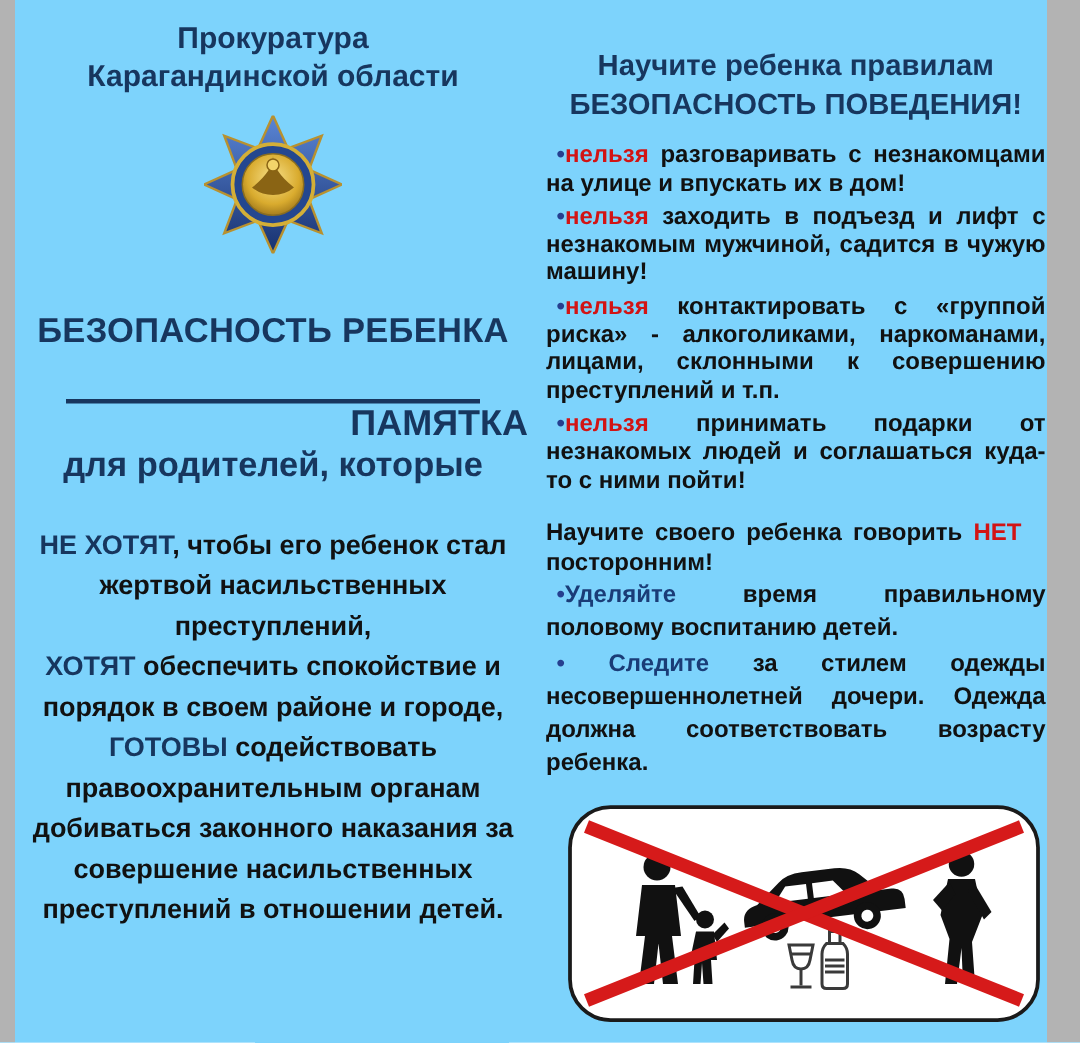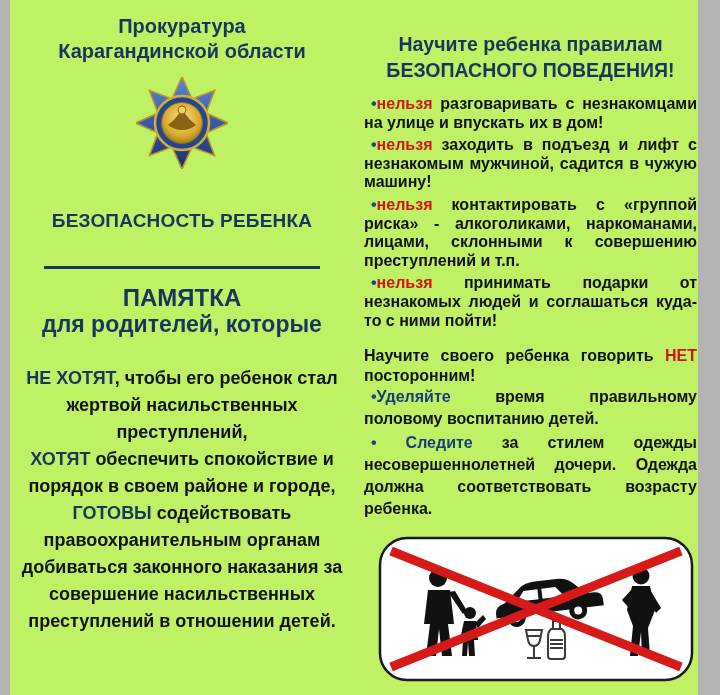--- a/index.html
+++ b/index.html
@@ -1,43 +1,43 @@
 <!DOCTYPE html>
 <html><head>
 <meta charset="utf-8">
 <style>
   html,body { margin:0; padding:0; }
   .page {
-    position:relative; width:720px; height:695px; background:#bef264;
+    position:relative; width:720px; height:695px; background:#7dd3fc;
     font-family:"Liberation Sans", sans-serif; font-weight:bold; overflow:hidden;
   }
   .strip { position:absolute; top:0; bottom:0; background:#b3b3b3; }
   .strip.l { left:0; width:10px; }
   .strip.r { left:698px; width:22px; }
 
   
   .left-col { position:absolute; left:12px; top:0; width:340px; text-align:center; }
   .org { padding-top:14px; font-size:20px; line-height:25px; color:#17365e; }
   .emblem { width:92px; height:92px; margin:13px auto 0; }
-  .main-title { margin-top:37px; font-size:19px; line-height:29px; color:#17365e; letter-spacing:0.2px; }
+  .main-title { margin-top:37px; font-size:23px; line-height:29px; color:#17365e; letter-spacing:0.2px; }
   .divider { margin:31px auto 0; width:276px; height:3px; background:#17365e; }
-  .memo-title { margin-top:15px; font-size:24px; line-height:28px; color:#17365e; }
+  .memo-title { margin-top:0; font-size:24px; line-height:28px; color:#17365e;text-align:right; }
   .memo-sub { margin-top:1px; font-size:23px; line-height:23px; color:#17365e; }
   .statements { margin-top:29px; font-size:18px; line-height:27px; color:#111111;text-align:center; }
   .statements p { margin:0; }
   .statements .kw { color:#17365e; }
 
   
   .right-col { position:absolute; left:364px; top:0; width:333px; color:#111111; }
   .r-header { padding-top:31px; text-align:center; font-size:19.5px; line-height:26px; color:#17365e; }
   .rules { margin-top:12px; font-size:16px; line-height:18.6px; text-align:justify; }
   .rules p { margin:0 0 4px 0; text-indent:7px; }
   .bullet { color:#263f8f; }
   .red { color:#d21414; }
-  .sayno { margin:16px 0 0 0; font-size:16px; line-height:20px; text-align:justify; }
+  .sayno { margin:16px 16px 0 0; font-size:16px; line-height:20px; text-align:justify; }
   .advice { margin-top:0; font-size:16px; line-height:22px; text-align:justify; }
   .advice p { margin:0 0 2px 0; text-indent:7px; }
   .advice .kw { color:#1a3c77; }
   .no-sign { margin:16px 0 0 14px; width:316px; height:146px; }
 </style>
 </head>
 <body>
 
 <div class="page">
   <div class="strip l"></div>
@@ -82,21 +82,21 @@
     <div class="statements">
       <p><span class="kw">НЕ ХОТЯТ</span><span>, чтобы его ребенок стал жертвой насильственных преступлений,</span></p>
       <p><span class="kw">ХОТЯТ</span><span> обеспечить спокойствие и порядок в своем районе и городе,</span></p>
       <p><span class="kw">ГОТОВЫ</span><span> содействовать правоохранительным органам добиваться законного наказания за совершение насильственных преступлений в отношении детей.</span></p>
     </div>
   </div>
 
   <div class="right-col">
     <div class="r-header">
       <div>Научите ребенка правилам</div>
-      <div>БЕЗОПАСНОГО ПОВЕДЕНИЯ!</div>
+      <div>БЕЗОПАСНОСТЬ ПОВЕДЕНИЯ!</div>
     </div>
 
     <div class="rules">
       <p><span class="bullet">•</span><span class="red">нельзя</span><span> разговаривать с незнакомцами на улице и впускать их в дом!</span></p>
       <p><span class="bullet">•</span><span class="red">нельзя</span><span> заходить в подъезд и лифт с незнакомым мужчиной, садится в чужую машину!</span></p>
       <p><span class="bullet">•</span><span class="red">нельзя</span><span> контактировать с «группой риска» - алкоголиками, наркоманами, лицами, склонными к совершению преступлений и т.п.</span></p>
       <p><span class="bullet">•</span><span class="red">нельзя</span><span> принимать подарки от незнакомых людей и соглашаться куда-то с ними пойти!</span></p>
     </div>
 
     <p class="sayno"><span>Научите своего ребенка говорить </span><span class="red">НЕТ</span><span> посторонним!</span></p>

